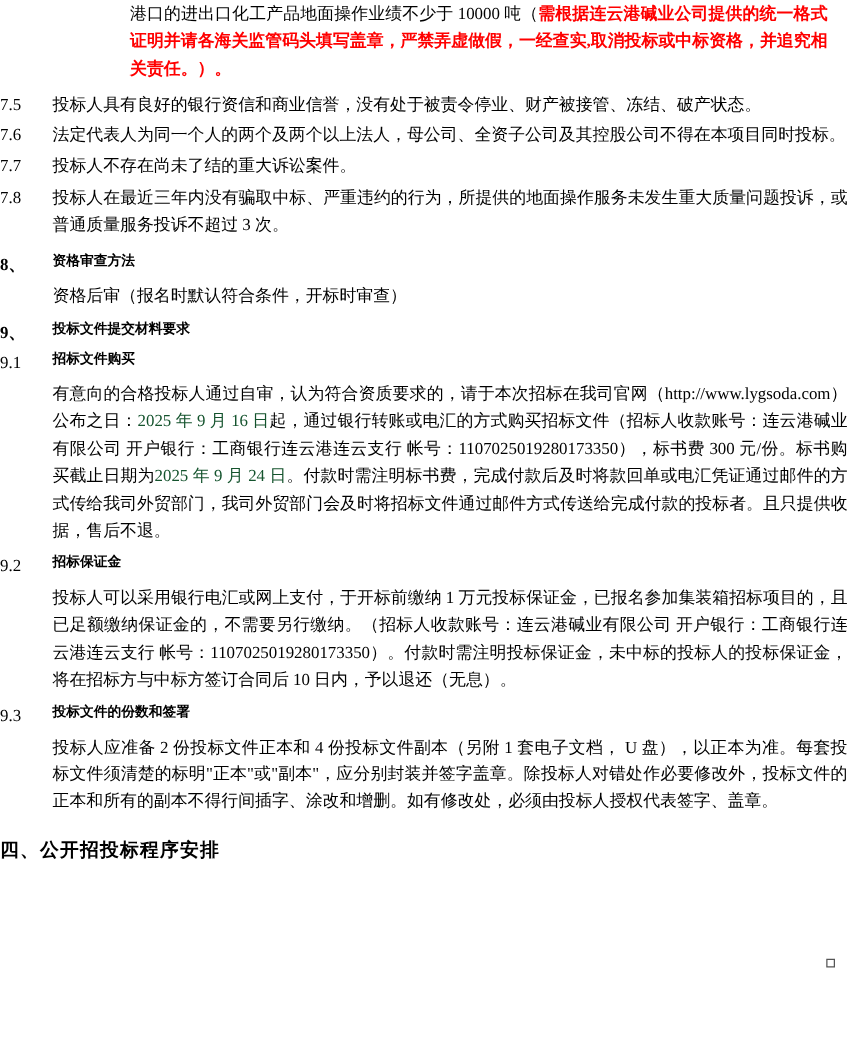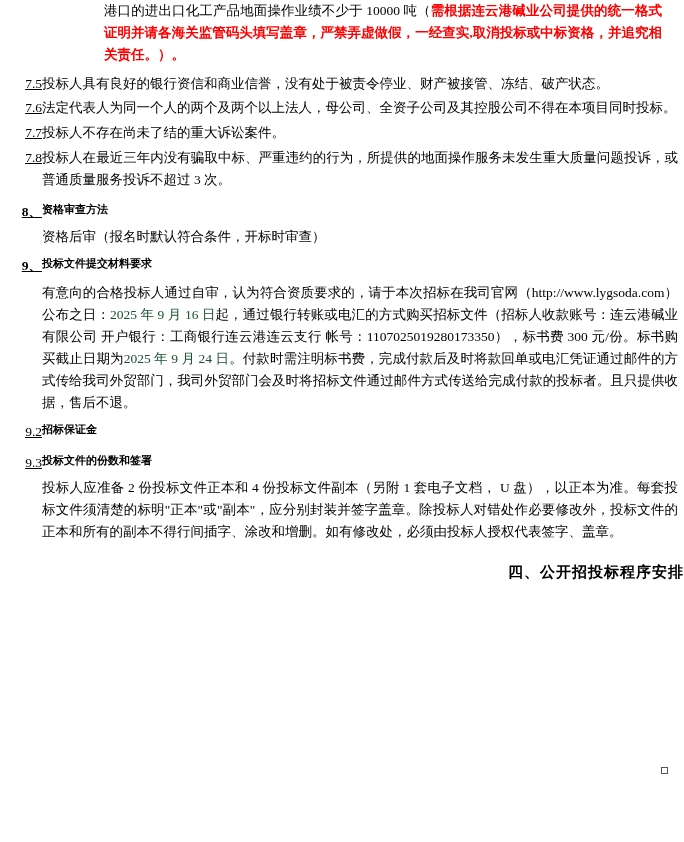--- a/index.html
+++ b/index.html
@@ -24,25 +24,23 @@
     box-sizing: border-box;
   }
   .block {
     display: flex;
     align-items: flex-start;
     margin: 0;
   }
   .num {
     width: 42px;
     flex: 0 0 42px;
-    text-align: right;
-    padding-left: 10px;
+    text-align: left;
     box-sizing: border-box;
     font-size: 13.5px;
-    text-decoration: underline;
   }
   .num.bold {
     font-weight: bold;
   }
   .body-col {
     flex: 1 1 auto;
     padding-right: 6px;
     box-sizing: border-box;
   }
   .just {
@@ -65,21 +63,21 @@
   }
   .topline {
     padding-left: 104px;
     padding-right: 22px;
     box-sizing: border-box;
   }
   .gap-s { height: 3px; }
   .gap-m { height: 7px; }
   .gap-l { height: 11px; }
   .final-head {
-    text-align: right;
+    text-align: left;
     font-weight: bold;
     font-size: 15px;
     letter-spacing: 1px;
     padding-top: 6px;
   }
   .marker {
     position: absolute;
     right: 16px;
     bottom: 38px;
     width: 7px;
@@ -144,39 +142,47 @@
 
   <div class="gap-m"></div>
 
   <div class="block">
     <div class="num bold">9、</div>
     <div class="body-col sec-head">投标文件提交材料要求</div>
   </div>
 
   <div class="gap-s"></div>
 
+  <div class="block">
+    <div class="num">9.1</div>
+    <div class="body-col sec-head">招标文件购买</div>
+  </div>
 
   <div class="gap-s"></div>
 
   <div class="block">
     <div class="num"></div>
     <div class="body-col just">
       <span>有意向的合格投标人通过自审，认为符合资质要求的，请于本次招标在我司官网（http://www.lygsoda.com）公布之日：</span><span class="red">2025 年 9 月 16 日</span><span>起，通过银行转账或电汇的方式购买招标文件（招标人收款账号：连云港碱业有限公司  开户银行：工商银行连云港连云支行   帐号：1107025019280173350），标书费 300 元/份。标书购买截止日期为</span><span class="red">2025 年 9 月 24 日</span><span>。付款时需注明标书费，完成付款后及时将款回单或电汇凭证通过邮件的方式传给我司外贸部门，我司外贸部门会及时将招标文件通过邮件方式传送给完成付款的投标者。且只提供收据，售后不退。</span>
     </div>
   </div>
 
   <div class="gap-m"></div>
 
   <div class="block">
     <div class="num">9.2</div>
     <div class="body-col sec-head">招标保证金</div>
   </div>
 
   <div class="gap-s"></div>
 
+  <div class="block">
+    <div class="num"></div>
+    <div class="body-col just">投标人可以采用银行电汇或网上支付，于开标前缴纳 1 万元投标保证金，已报名参加集装箱招标项目的，且已足额缴纳保证金的，不需要另行缴纳。（招标人收款账号：连云港碱业有限公司   开户银行：工商银行连云港连云支行    帐号：1107025019280173350）。付款时需注明投标保证金，未中标的投标人的投标保证金，将在招标方与中标方签订合同后 10 日内，予以退还（无息）。</div>
+  </div>
 
   <div class="gap-m"></div>
 
   <div class="block">
     <div class="num">9.3</div>
     <div class="body-col sec-head">投标文件的份数和签署</div>
   </div>
 
   <div class="gap-s"></div>
 

